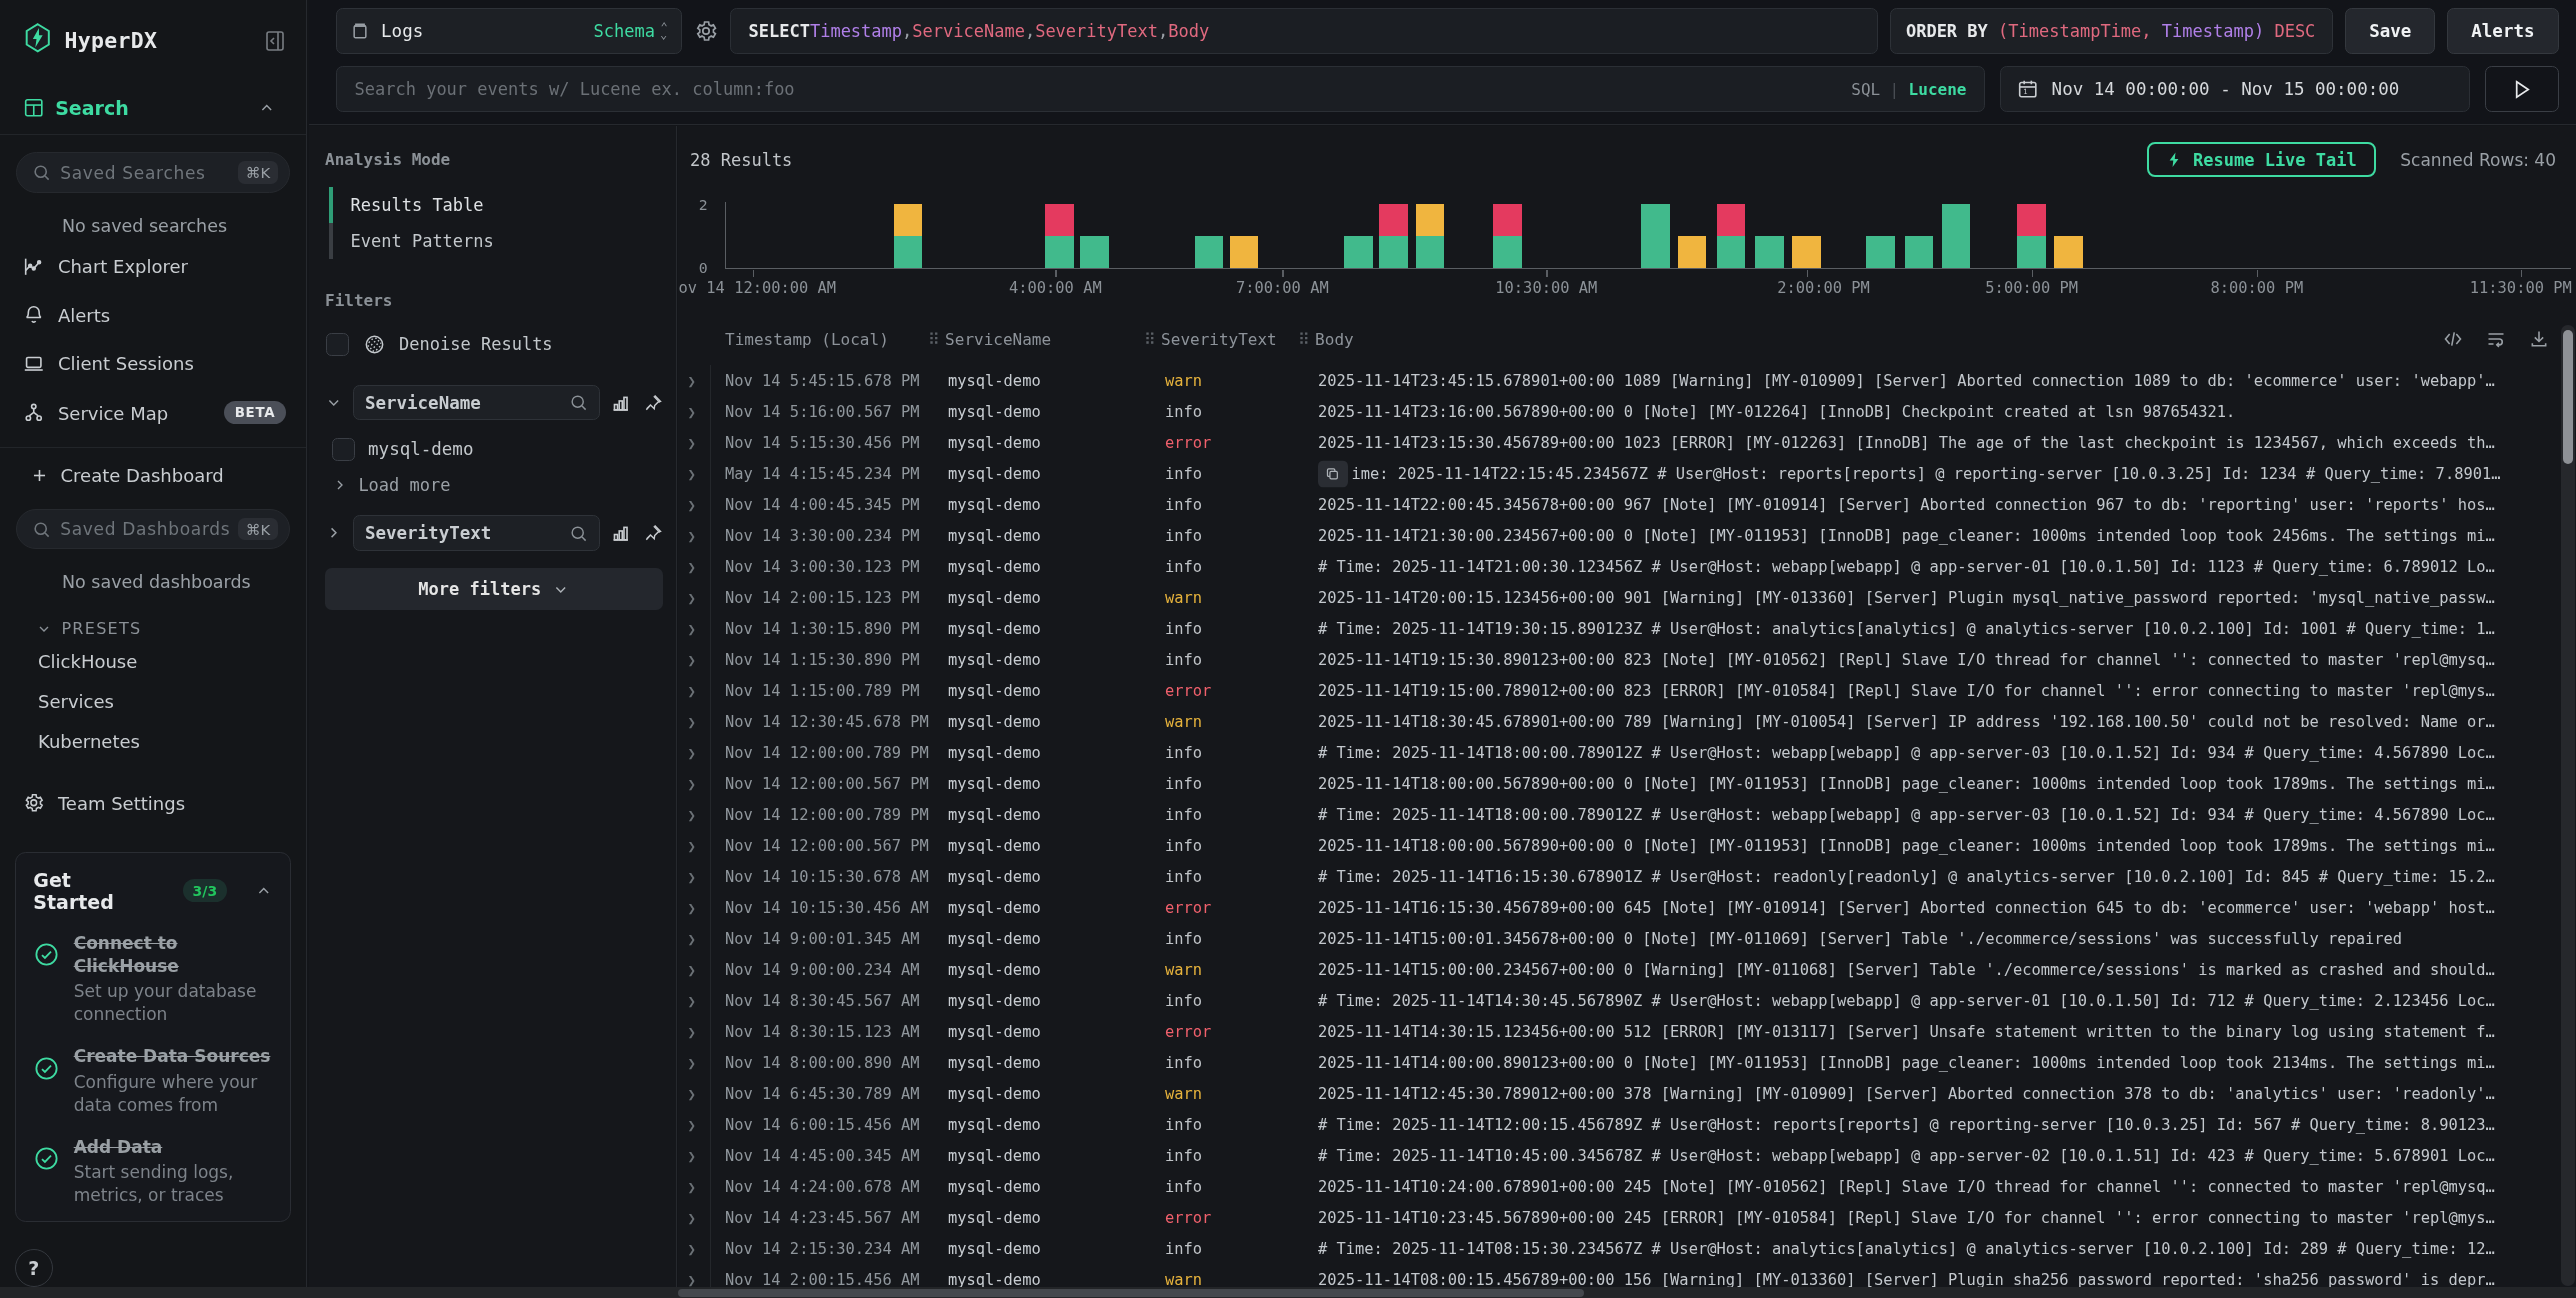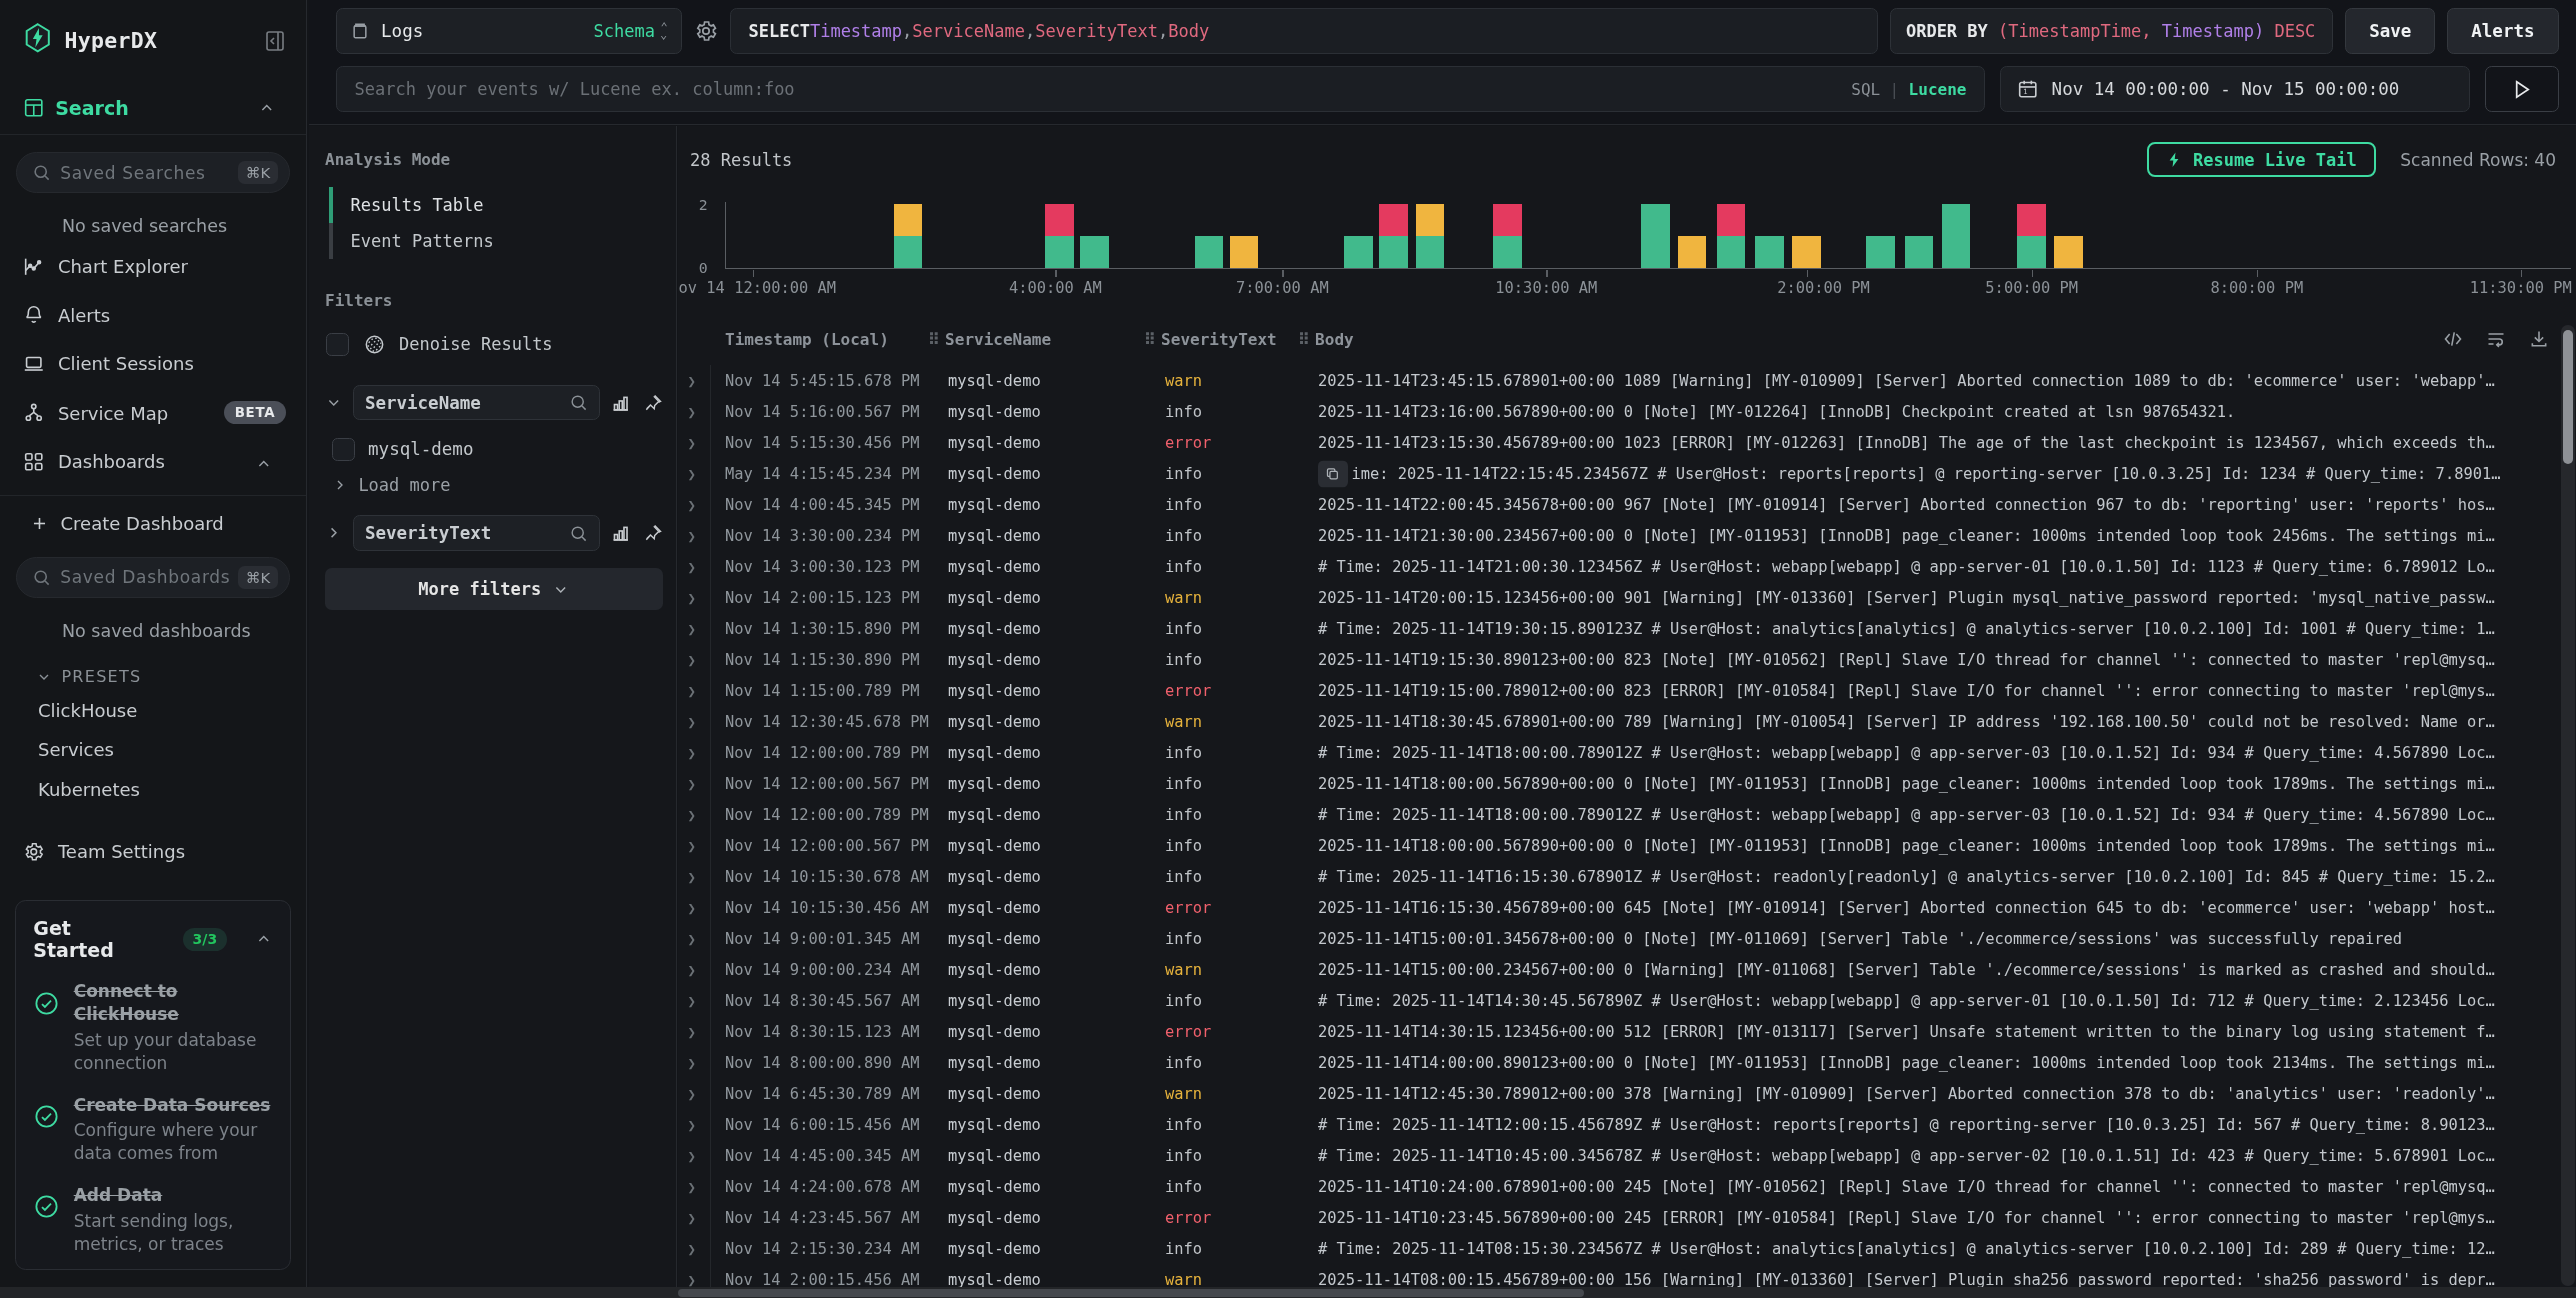--- a/index.html
+++ b/index.html
@@ -97,21 +97,21 @@
   .ytick { position:absolute; font-size:14.8px; color:#8b9197; font-family:"DejaVu Sans Mono", monospace; right:calc(100% + 5.4px); }
   .bar { position:absolute; bottom:0; width:1.55%; display:flex; flex-direction:column-reverse; }
   .seg-info { background:#41ba8c; }
   .seg-warn { background:#f0b53f; }
   .seg-error { background:#e43a5f; }
   .xtick-mark { position:absolute; top:77px; width:1.3px; height:6.7px; background:#5a5e63; }
   .xtick-label { position:absolute; top:86px; transform:translateX(-50%); font-size:15.4px; color:#8b9197; font-family:"DejaVu Sans Mono", monospace; white-space:nowrap; }
 
   
   #thead { position:absolute; left:0; top:199px; right:27px; height:32px; font-family:"DejaVu Sans Mono", monospace; font-size:16px; color:#8d939a; }
-  .th { position:absolute; top:5.4px; white-space:nowrap;font-weight:bold; }
+  .th { position:absolute; top:5.4px; white-space:nowrap; }
   .dots { color:#5c6167; margin-right:6.7px; letter-spacing:-1.3px; }
   .thead-icons { position:absolute; right:0; top:4px; display:flex; gap:23px; color:#9aa0a6; }
   #rows { position:absolute; left:0; top:239px; right:0; bottom:10.7px; overflow:hidden; }
   #rows::before { content:""; position:absolute; left:32px; top:0; bottom:0; width:1.3px; background:#24272b; }
   .row { position:relative; height:31px; font-family:"DejaVu Sans Mono", monospace; font-size:15.4px; white-space:nowrap; }
   .row > span { position:absolute; top:50%; transform:translateY(-50%); }
   .r-chev { left:9.4px; color:#6b7176; font-size:14px; }
   .r-time { left:47px; color:#8f969c; }
   .r-svc { left:270px; color:#c7ccd1; }
   .r-sev { left:487px; }
@@ -204,34 +204,20 @@
     </div>
     <div class="nav-item">
       <svg width="21.5" height="21.5" viewBox="0 0 24 24" fill="none" stroke="#c9cdd1" stroke-width="1.8">
           <circle cx="12" cy="5" r="2.4"></circle>
           <circle cx="6" cy="18" r="2.4"></circle>
           <circle cx="18" cy="18" r="2.4"></circle>
           <path d="M12 7.5 v4 M12 11.5 l-5 4 M12 11.5 l5 4"></path>
         </svg>
       <span>Service Map</span>
       <span class="beta-badge">BETA</span>
-    </div>
-    <div class="nav-item">
-      <svg width="21.5" height="21.5" viewBox="0 0 24 24" fill="none" stroke="#c9cdd1" stroke-width="1.8">
-          <rect x="3" y="3" width="7" height="7" rx="1.5"></rect>
-          <rect x="14" y="3" width="7" height="7" rx="1.5"></rect>
-          <rect x="3" y="14" width="7" height="7" rx="1.5"></rect>
-          <rect x="14" y="14" width="7" height="7" rx="1.5"></rect>
-        </svg>
-      <span>Dashboards</span>
-      <span class="chev">
-          <svg width="17.5" height="17.5" viewBox="0 0 24 24" fill="none" stroke="currentColor" stroke-width="2">
-            <path d="M6 15 l6-6 6 6"></path>
-          </svg>
-        </span>
     </div>
     <div class="divider"></div>
 
     <div class="create-dash">
       <span>
           <svg width="19" height="19" viewBox="0 0 24 24" fill="none" stroke="#c9cdd1" stroke-width="2">
             <line x1="12" y1="5" x2="12" y2="19"></line>
             <line x1="5" y1="12" x2="19" y2="12"></line>
           </svg>
         </span>

